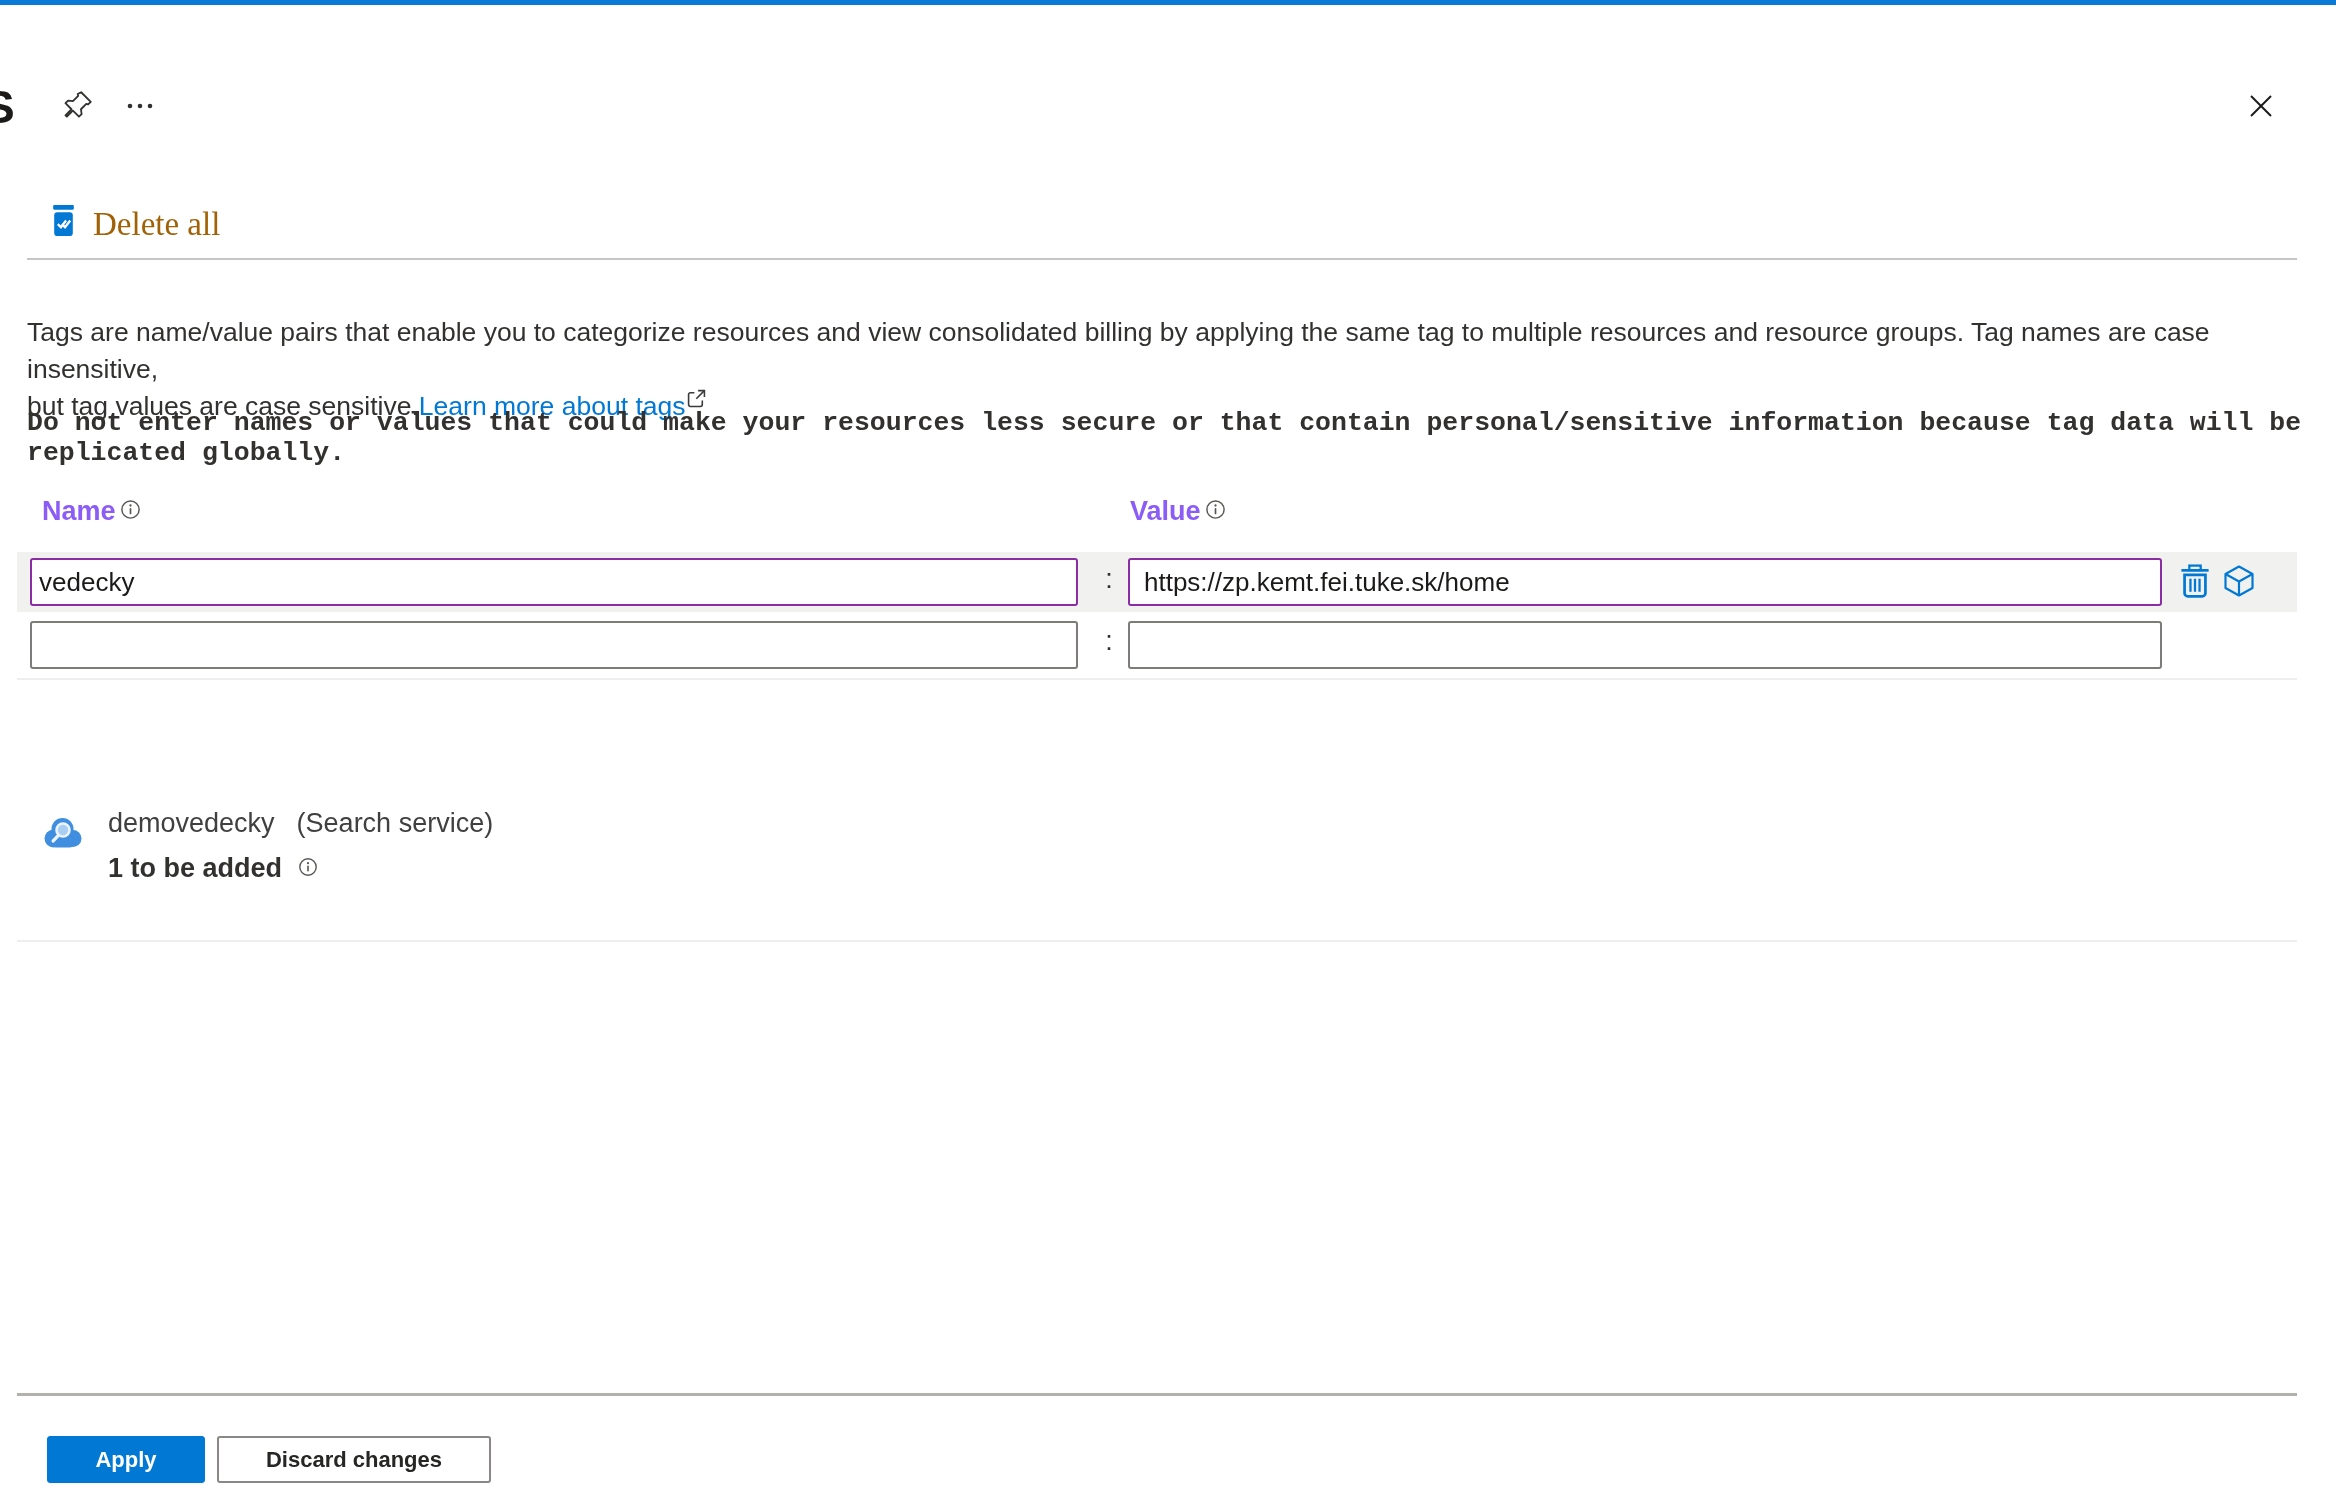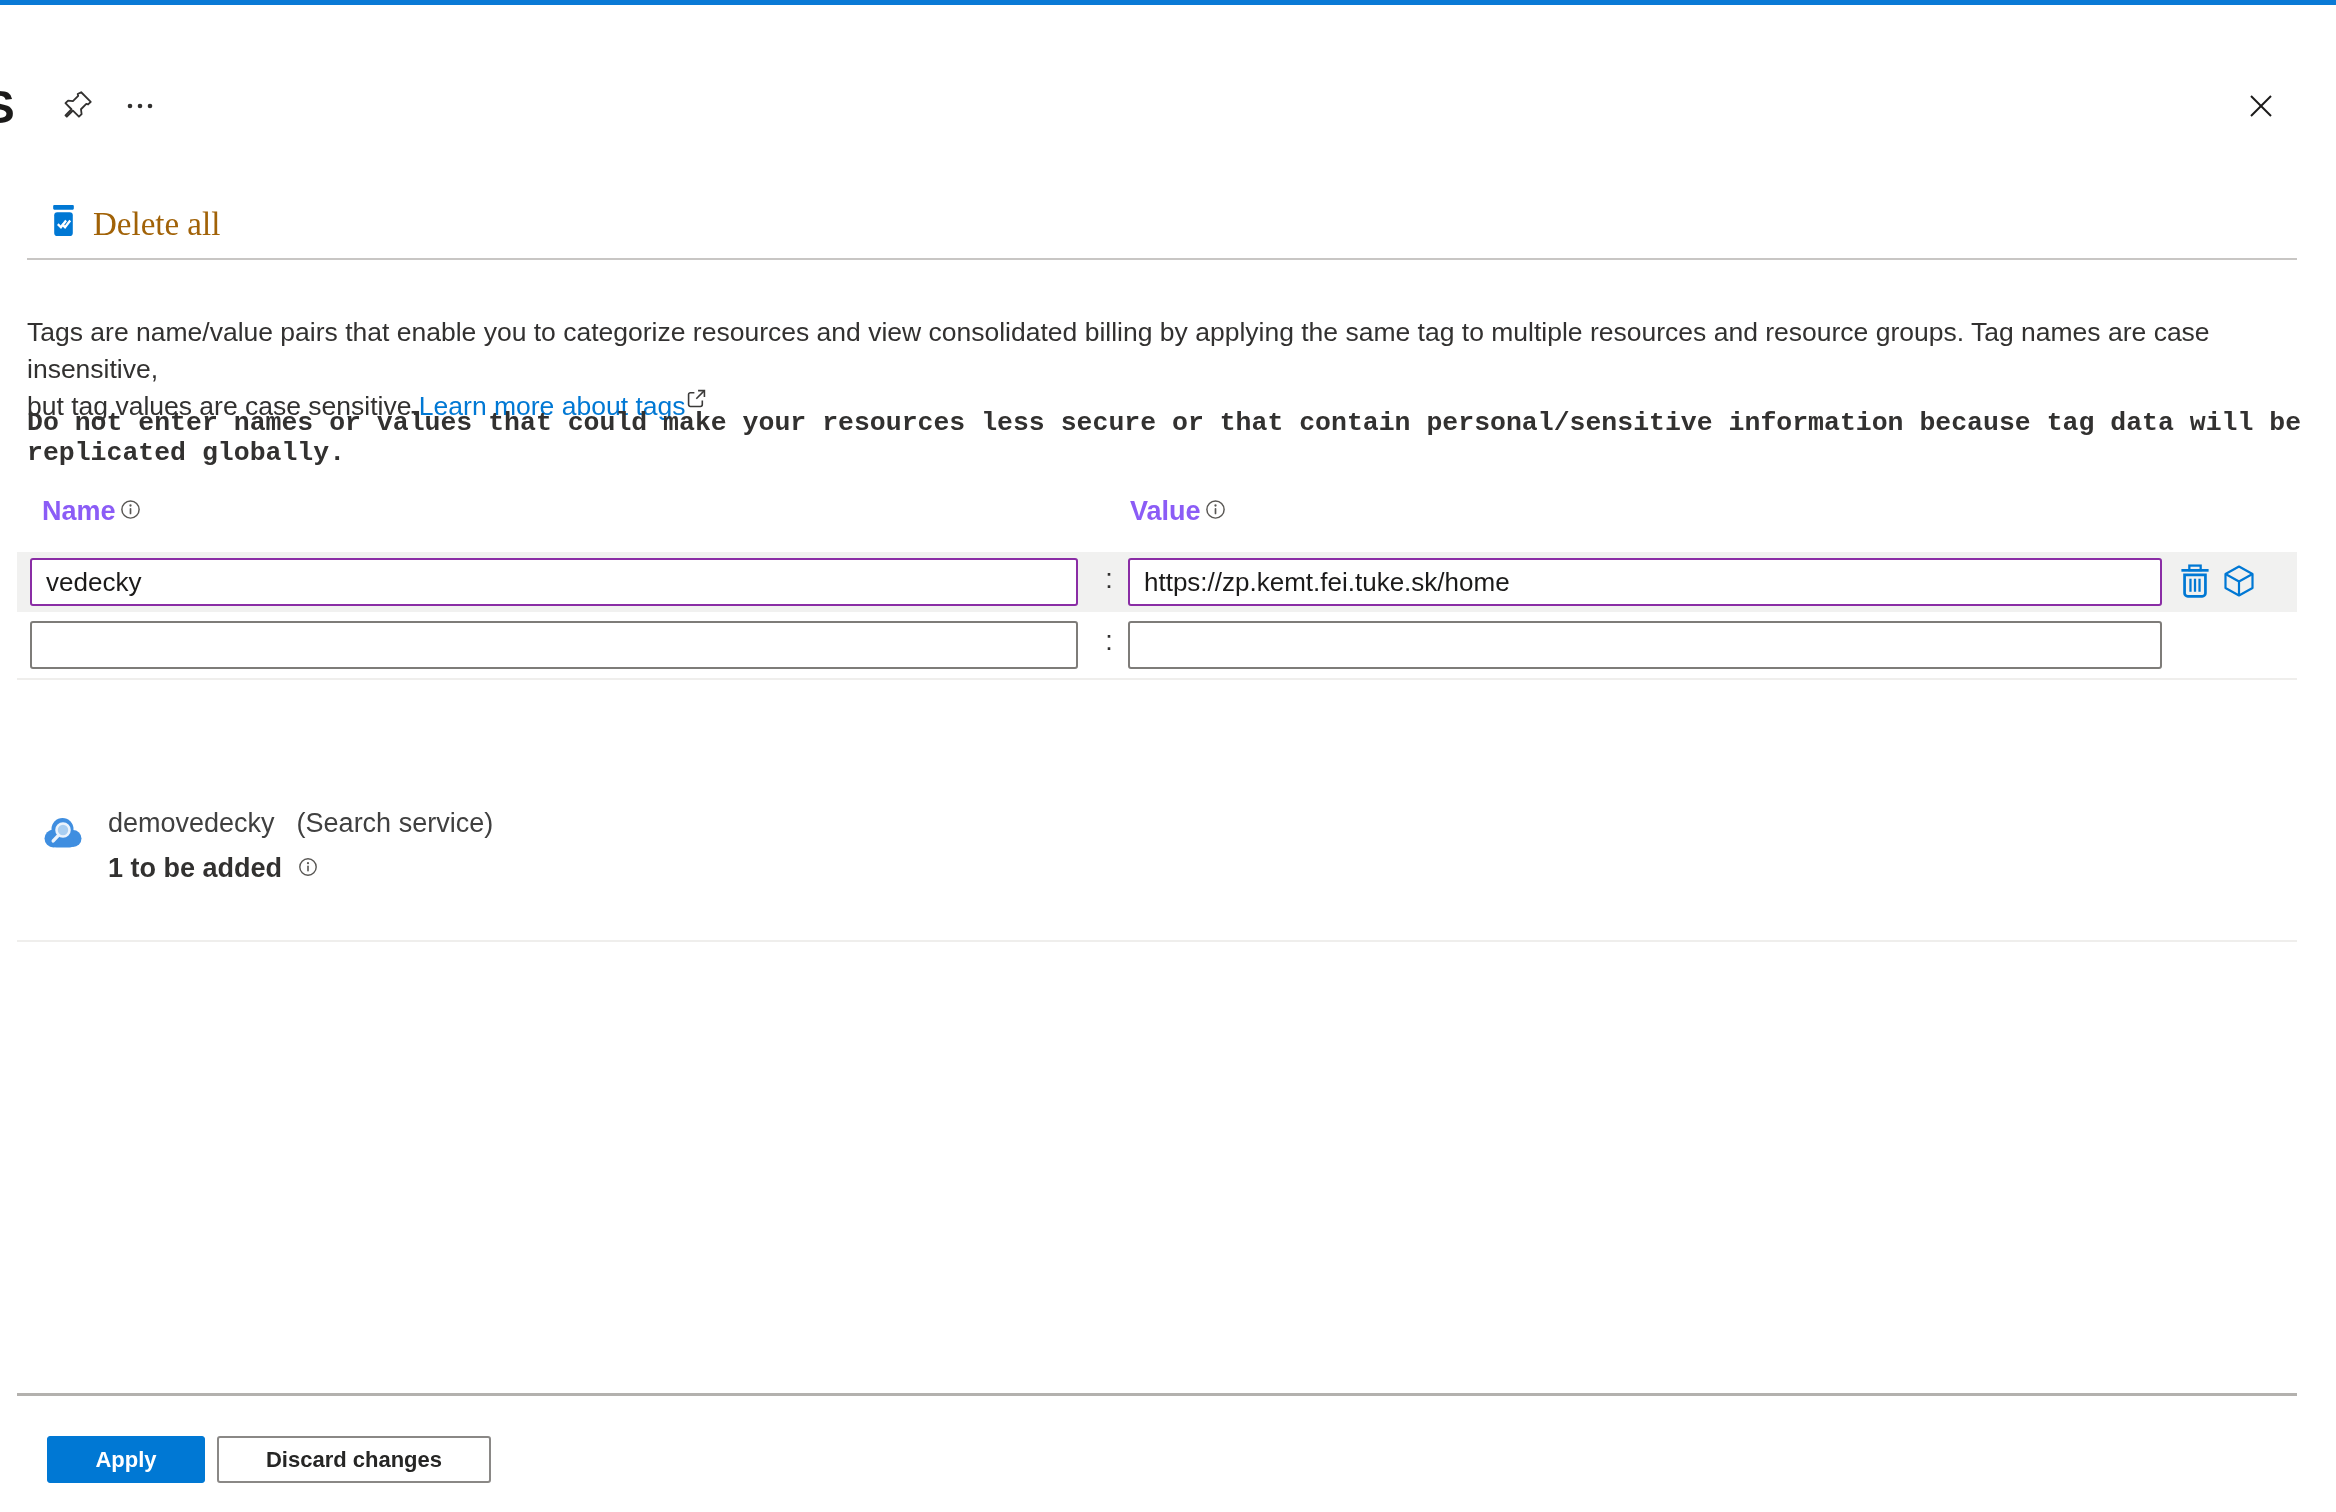--- a/index.html
+++ b/index.html
@@ -38,21 +38,21 @@
   .col-header.value{left:1130px;}
 
   .tag-row{position:absolute;left:17px;width:2280px;height:60px;}
   .tag-row.modified{top:552px;background:#f1f1f0;}
   .tag-row.empty{top:614px;background:#ffffff;}
   .tag-input{
     position:absolute;box-sizing:border-box;height:48px;background:#fff;
     border-radius:3px;padding:0 14px;font-size:26px;color:#1b1a19;
     font-family:inherit;outline:none;
   }
-  .tag-input.name-in{left:13px;width:1048px;}
+  .tag-input.name-in{left:13px;width:1048px;padding-left:7px;}
   .tag-input.value-in{left:1111px;width:1034px;}
   .tag-row.modified .tag-input{top:6px;border:2.5px solid #8a2da5;}
   .tag-row.empty .tag-input{top:7px;border:2px solid #7e7c79;}
   .colon{position:absolute;left:1078px;top:12px;width:28px;text-align:center;font-size:27px;color:#323130;}
   .row-icon-btn{position:absolute;top:9px;width:40px;height:42px;display:flex;align-items:center;justify-content:center;background:none;border:none;cursor:pointer;}
   .row-icon-btn.trash{left:2158px;}
   .row-icon-btn.cube{left:2202px;}
 
   .resource{position:absolute;left:40px;top:808px;}
   .res-icon{position:absolute;left:0;top:6px;}

